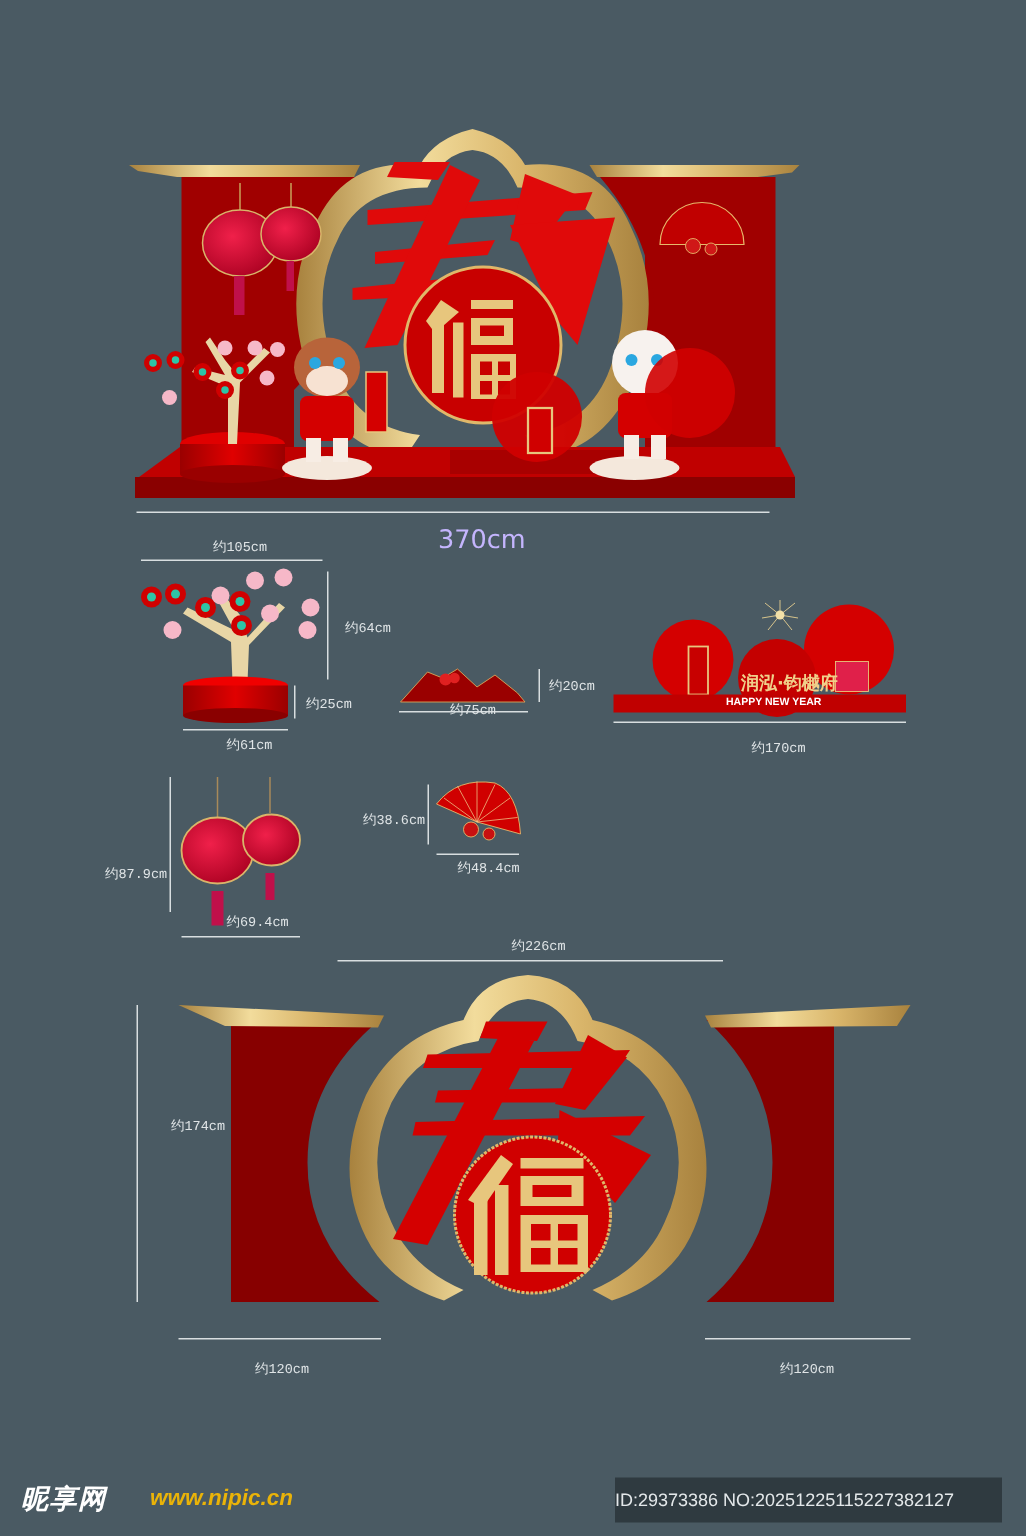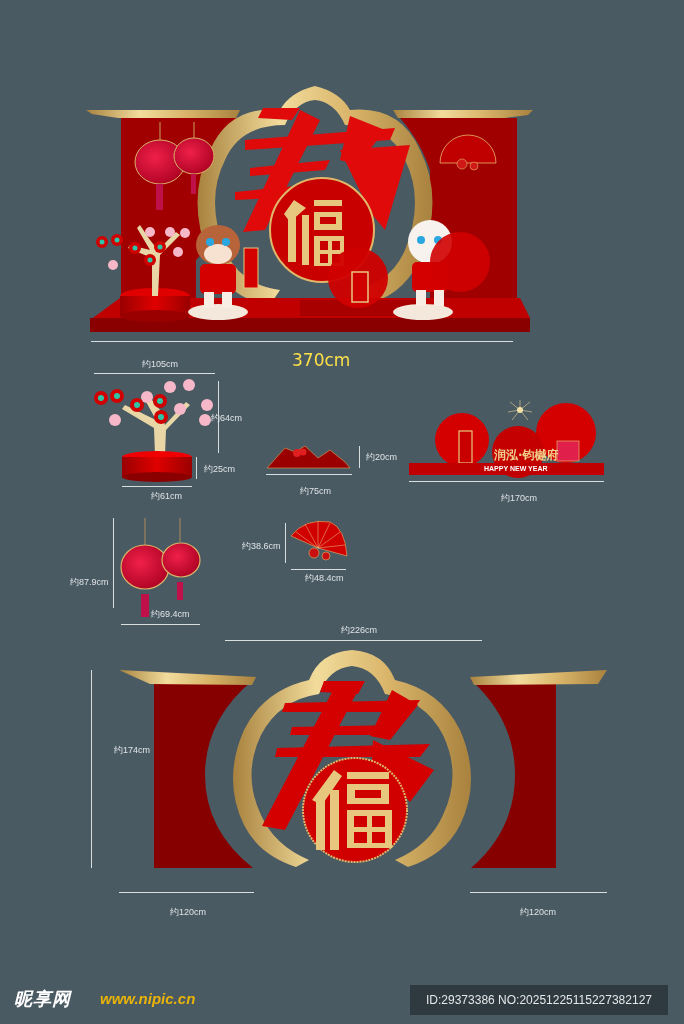--- a/index.html
+++ b/index.html
@@ -1,24 +1,24 @@
 <!DOCTYPE html>
 <html><head>
 <meta charset="utf-8">
 <style>
   html, body { margin:0; padding:0; }
   body { width:684px; height:1024px; background:#4a5a63; position:relative; overflow:hidden; font-family:"DejaVu Sans", sans-serif; }
-  .dim-label { position:absolute; color:#dfe4e6; font-size:9px; white-space:nowrap; font-family:Liberation Sans, sans-serif; }
-  .dim-big { position:absolute; color:#fde047; font-size:17px; white-space:nowrap; font-family:"DejaVu Sans", sans-serif; }
+  .dim-label { position:absolute; color:#dfe4e6; font-size:9px; white-space:nowrap; font-family:Liberation Mono, monospace; }
+  .dim-big { position:absolute; color:#c4b5fd; font-size:17px; white-space:nowrap; font-family:"DejaVu Sans", sans-serif; }
   .hline { position:absolute; height:2px; background:#d8dee0; }
   .vline { position:absolute; width:2px; background:#d8dee0; }
   svg { position:absolute; overflow:visible; }
   .wm-logo { position:absolute; left:14px; top:987px; color:#ffffff; font-weight:bold; font-size:18px; font-style:italic; font-family:Liberation Sans, sans-serif; letter-spacing:1px; }
   .wm-url { position:absolute; left:100px; top:990px; color:#eab308; font-weight:bold; font-style:italic; font-size:15px; font-family:"Liberation Sans", sans-serif; }
-  .wm-id { position:absolute; left:410px; top:985px; width:258px; height:30px; background:#2f3a40; color:#e4e8ea; font-size:12px; line-height:30px; text-align:center; font-family:"Liberation Sans", sans-serif; }
+  .wm-id { position:absolute; left:410px; top:985px; width:258px; height:30px; background:#2f3a40; color:#e4e8ea; font-size:12px; line-height:30px; text-align:left; font-family:"Liberation Sans", sans-serif; }
 </style>
 </head>
 <body>
 
 <svg width="0" height="0" style="position:absolute">
   <defs>
     <linearGradient id="goldGrad" x1="0" y1="0" x2="1" y2="0">
       <stop offset="0" stop-color="#a8823e"></stop>
       <stop offset="0.35" stop-color="#f2dc9c"></stop>
       <stop offset="0.65" stop-color="#d9b56a"></stop>
@@ -167,37 +167,37 @@
       <circle cx="189" cy="385" r="6" fill="#f6b8c8"></circle>
       <circle cx="180" cy="409" r="6" fill="#f6b8c8"></circle>
       <circle cx="207" cy="405" r="6" fill="#f6b8c8"></circle>
       <circle cx="205" cy="420" r="6" fill="#f6b8c8"></circle>
     </g>
     <ellipse cx="157" cy="457" rx="35" ry="6" fill="#f00000"></ellipse>
     <rect x="122" y="457" width="70" height="20" fill="url(#baseGrad)"></rect>
     <ellipse cx="157" cy="477" rx="35" ry="5" fill="#8a0000"></ellipse>
   </svg>
   <div class="vline" style="left:218px;top:381px;height:72px;width:1px"></div>
-  <div class="dim-label" style="left:211px;top:412px">约64cm</div>
+  <div class="dim-label" style="left:230px;top:412px">约64cm</div>
   <div class="vline" style="left:196px;top:457px;height:22px;width:1px"></div>
   <div class="dim-label" style="left:204px;top:463px">约25cm</div>
   <div class="hline" style="left:122px;top:486px;width:70px;height:1px"></div>
   <div class="dim-label" style="left:151px;top:490px">约61cm</div>
 </div>
 
 <div>
   <svg width="684" height="520" style="left:0;top:0">
     <path d="M267 468 L285 448 L295 452 L305 446 L318 458 L330 450 L345 462 L350 468 Z" fill="#9a0000" stroke="#d9a55a" stroke-width="0.6"></path>
     <circle cx="297" cy="453" r="4" fill="#e02020"></circle>
     <circle cx="303" cy="452" r="3.5" fill="#e02020"></circle>
   </svg>
   <div class="vline" style="left:359px;top:446px;height:22px;width:1px"></div>
   <div class="dim-label" style="left:366px;top:451px">约20cm</div>
   <div class="hline" style="left:266px;top:474px;width:86px;height:1px"></div>
-  <div class="dim-label" style="left:300px;top:485px">约75cm</div>
+  <div class="dim-label" style="left:300px;top:467px">约75cm</div>
 </div>
 
 <div>
   <svg width="684" height="520" style="left:0;top:0">
     <circle cx="462" cy="440" r="27" fill="#d40000"></circle>
     <circle cx="566" cy="433" r="30" fill="#d40000"></circle>
     <circle cx="518" cy="452" r="26" fill="#c40000"></circle>
     <g stroke="#e8d090" stroke-width="0.6">
       <line x1="520" y1="410" x2="520" y2="400"></line>
         <line x1="520" y1="410" x2="530" y2="402"></line>

